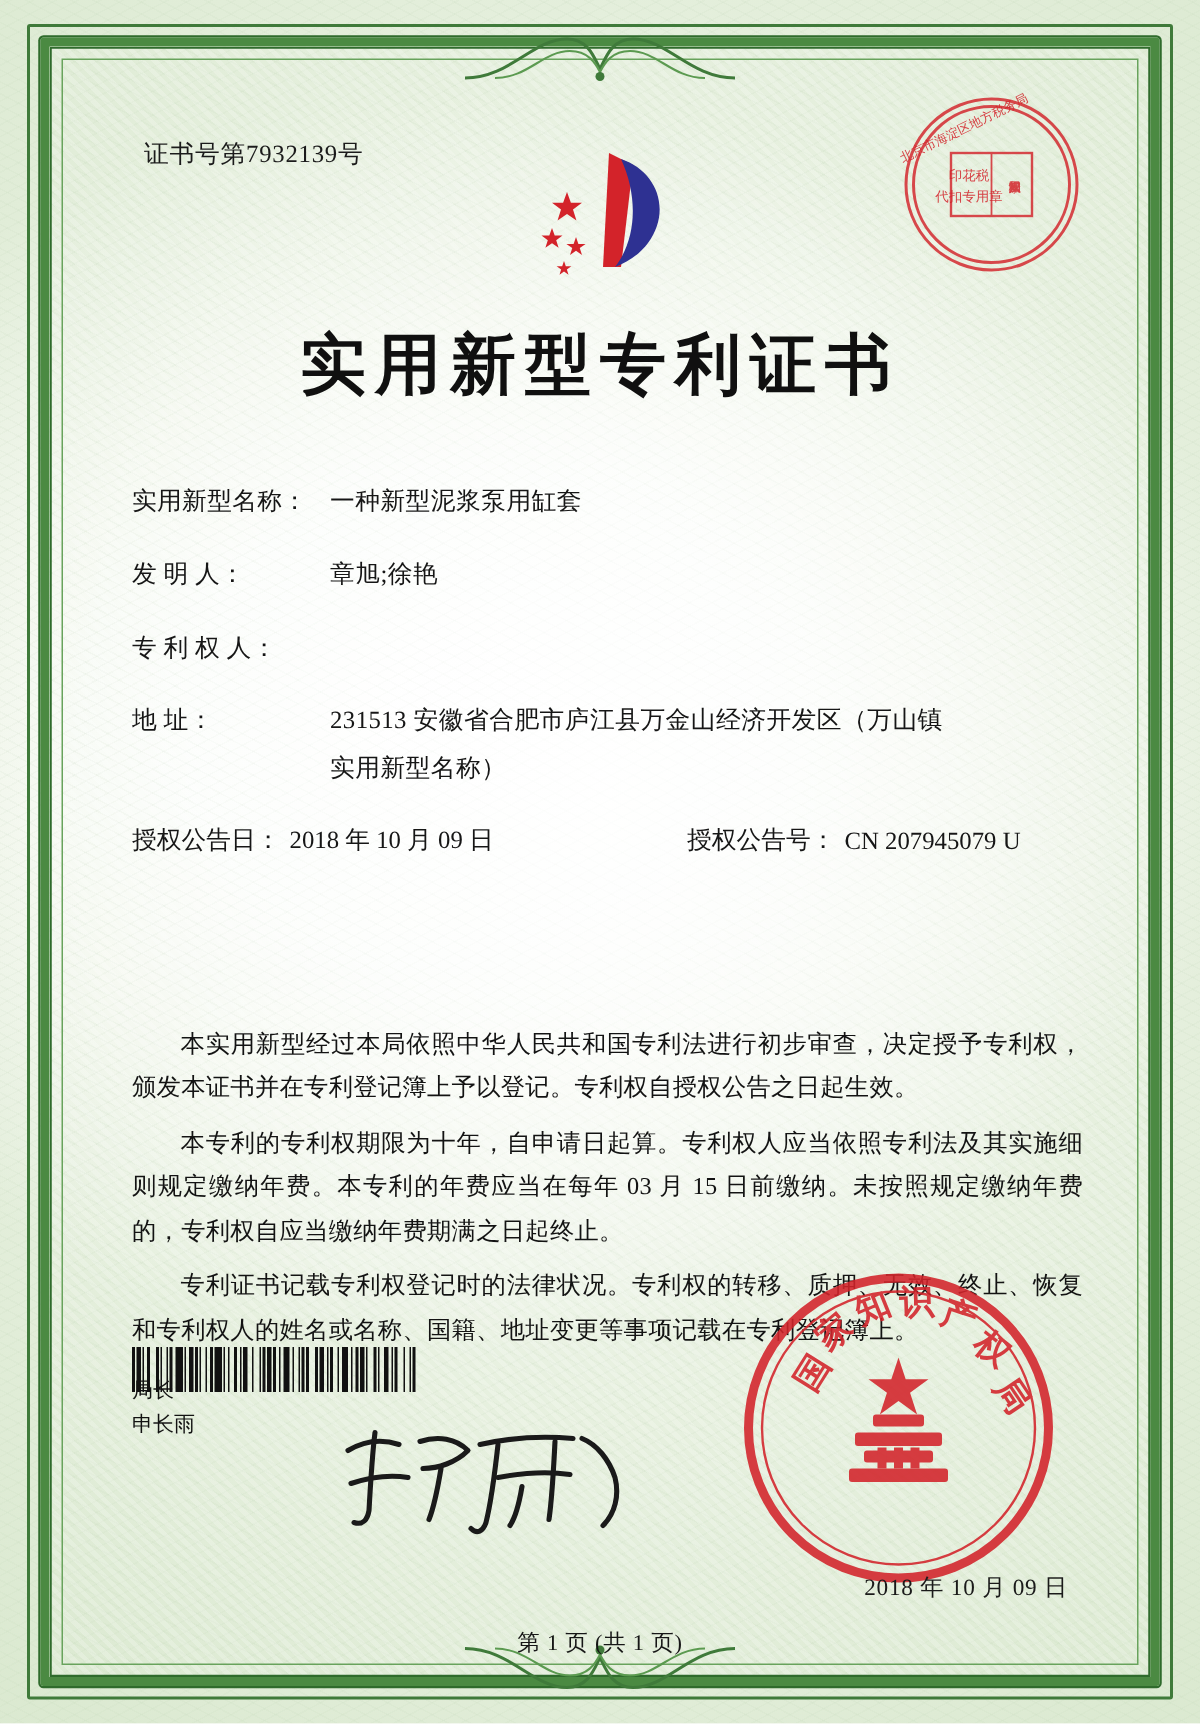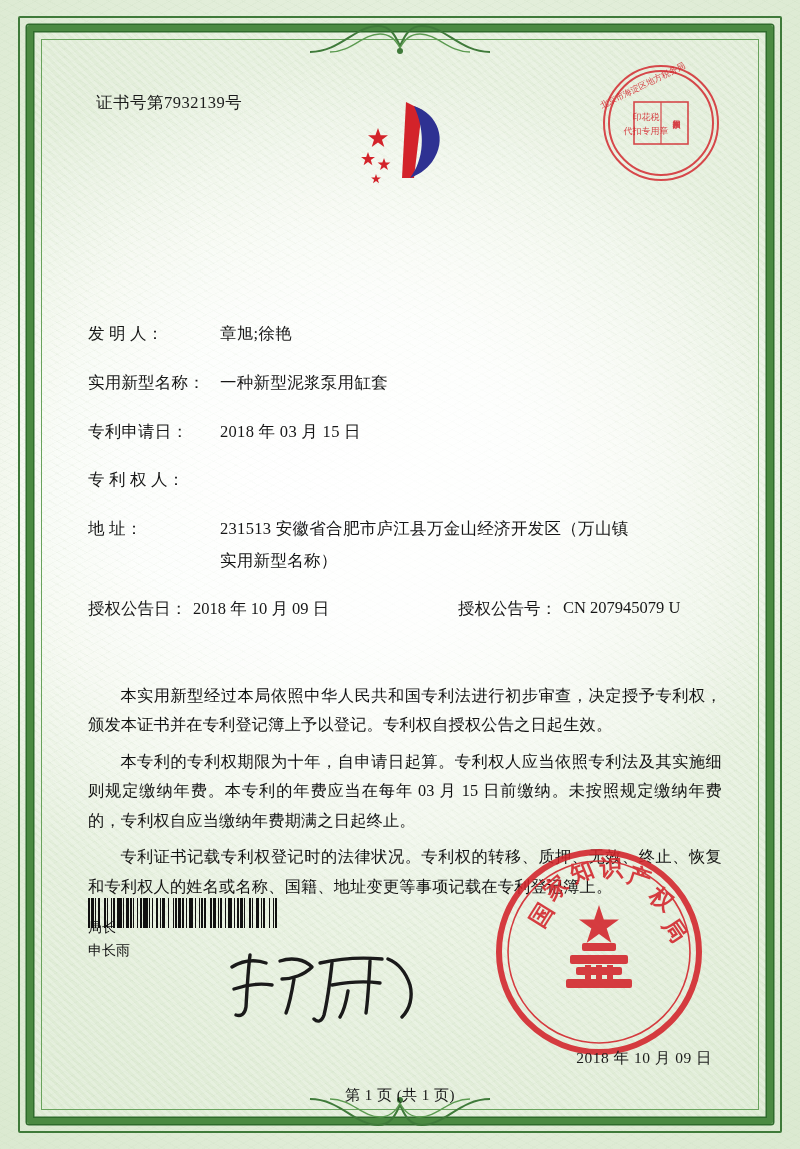--- a/index.html
+++ b/index.html
@@ -142,21 +142,21 @@
   }
 
   .row-two {
     display: flex;
     align-items: flex-start;
     font-size: 16.5px;
     color: #161616;
     margin-bottom: 18px;
   }
   .row-two .c1 { width: 370px; flex: none; display: flex; }
-  .row-two .c2 { flex: 1; display: flex; }
+  .row-two .c2 { flex: 1; display: flex; align-items: flex-end; }
   .row-two .lbl { white-space: nowrap; }
   .row-two .val { margin-left: 6px; }
 
   
   .paras {
     position: absolute;
     left: 88px;
     right: 78px;
     top: 682px;
     font-size: 16.2px;
@@ -271,38 +271,35 @@
       <line x1="61" y1="40" x2="61" y2="82" stroke-width="1.2"></line>
     </g>
     <g fill="#d3232a" opacity="0.85" font-family="DejaVu Serif, serif" font-size="8.5">
       <text x="61" y="22" text-anchor="middle" transform="rotate(-26 61 61)">北京市海淀区地方税务局</text>
       <text x="46" y="58" text-anchor="middle" font-size="9">印花税</text>
       <text x="46" y="72" text-anchor="middle" font-size="9">代扣专用章</text>
       <text x="76" y="52" text-anchor="middle" font-size="8" writing-mode="tb">国家知识产权局</text>
     </g>
   </svg>
 
+  <div class="title">实用新型专利证书</div>
 
   <div class="fields">
+
+    <div class="field">
+      <span class="lbl">实用新型名称：</span>
+      <span class="val">一种新型泥浆泵用缸套</span>
+    </div>
 
     <div class="field">
       <span class="lbl">发  明  人：</span>
       <span class="val">章旭;徐艳</span>
     </div>
 
-    <div class="field">
-      <span class="lbl">实用新型名称：</span>
-      <span class="val">一种新型泥浆泵用缸套</span>
-    </div>
-
-
-    <div class="field">
-      <span class="lbl">专利申请日：</span>
-      <span class="val">2018 年 03 月 15 日</span>
-    </div>
+
 
     <div class="field">
       <span class="lbl">专 利 权 人：</span>
     </div>
 
     <div class="field">
       <span class="lbl">地        址：</span>
       <span class="val">
         <span>231513 安徽省合肥市庐江县万金山经济开发区（万山镇</span>
         <span class="l2">实用新型名称）</span>

